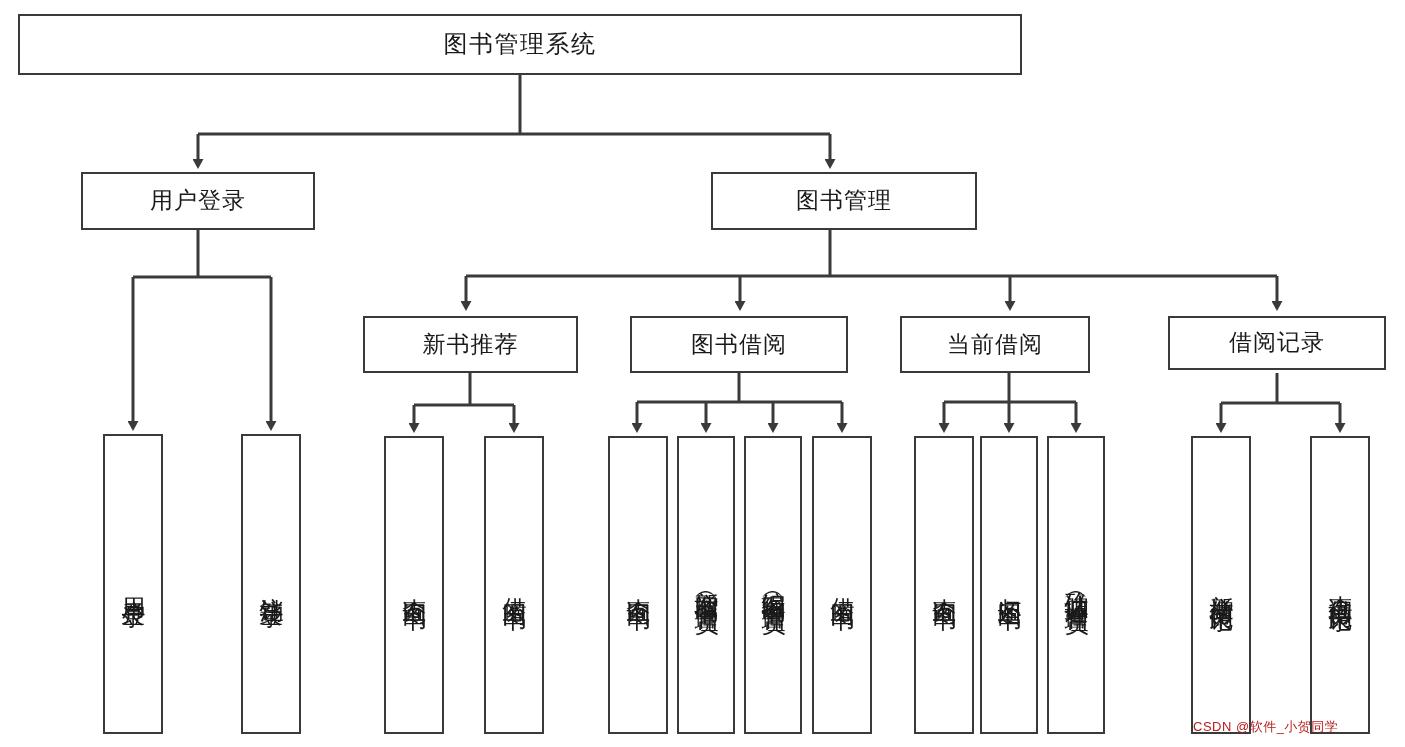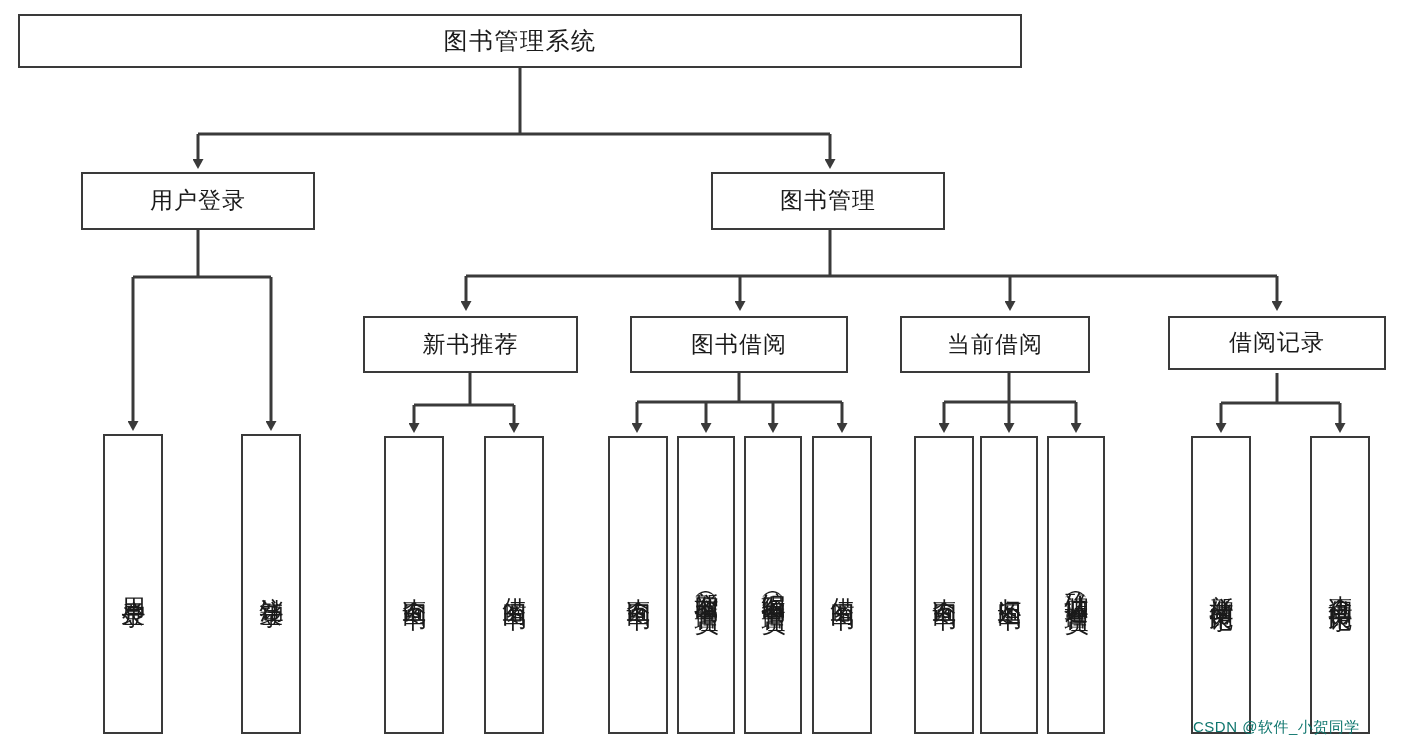--- a/index.html
+++ b/index.html
@@ -59,22 +59,22 @@
   .node.vert .lbl {
     writing-mode: vertical-rl;
     text-orientation: upright;
     font-size: 24px;
     line-height: 1.12;
     letter-spacing: 3px;
     max-height: 272px;
   }
   .watermark {
     position: absolute;
-    font-size: 15px;
-    color: #0f766e;
+    font-size: 13px;
+    color: #b91c1c;
     white-space: nowrap;
     letter-spacing: 0.5px;
   }
 </style>
 </head>
 <body>
 
 <div id="canvas">
 
   <svg id="wires" viewBox="0 0 1405 747" xmlns="http://www.w3.org/2000/svg">
@@ -120,28 +120,28 @@
       <path d="M1009,402 L1009,424" marker-end="url(#arrow)"></path>
       <path d="M1076,402 L1076,424" marker-end="url(#arrow)"></path>
 
       <path d="M1277,373 L1277,403"></path>
       <path d="M1221,403 L1340,403"></path>
       <path d="M1221,403 L1221,424" marker-end="url(#arrow)"></path>
       <path d="M1340,403 L1340,424" marker-end="url(#arrow)"></path>
     </g>
   </svg>
 
-  <div class="node horiz root" style="left:18px; top:14px; width:1004px; height:54px;">
+  <div class="node horiz root" style="left:18px; top:14px; width:1004px; height:61px;">
     <span class="lbl">图书管理系统</span>
   </div>
 
   <div class="node horiz" style="left:81px; top:172px; width:234px; height:58px;">
     <span class="lbl">用户登录</span>
   </div>
-  <div class="node horiz" style="left:711px; top:172px; width:234px; height:58px;">
+  <div class="node horiz" style="left:711px; top:172px; width:266px; height:58px;">
     <span class="lbl">图书管理</span>
   </div>
 
   <div class="node horiz" style="left:363px; top:316px; width:215px; height:57px;">
     <span class="lbl">新书推荐</span>
   </div>
   <div class="node horiz" style="left:630px; top:316px; width:218px; height:57px;">
     <span class="lbl">图书借阅</span>
   </div>
   <div class="node horiz" style="left:900px; top:316px; width:190px; height:57px;">

